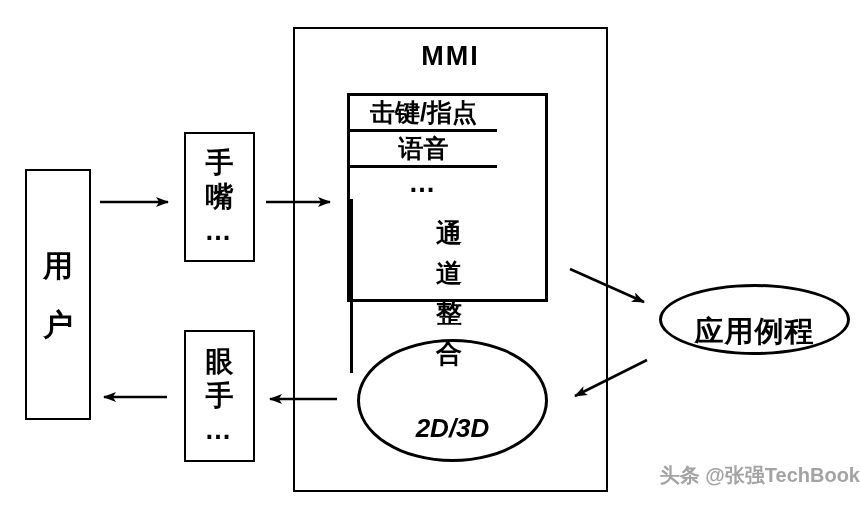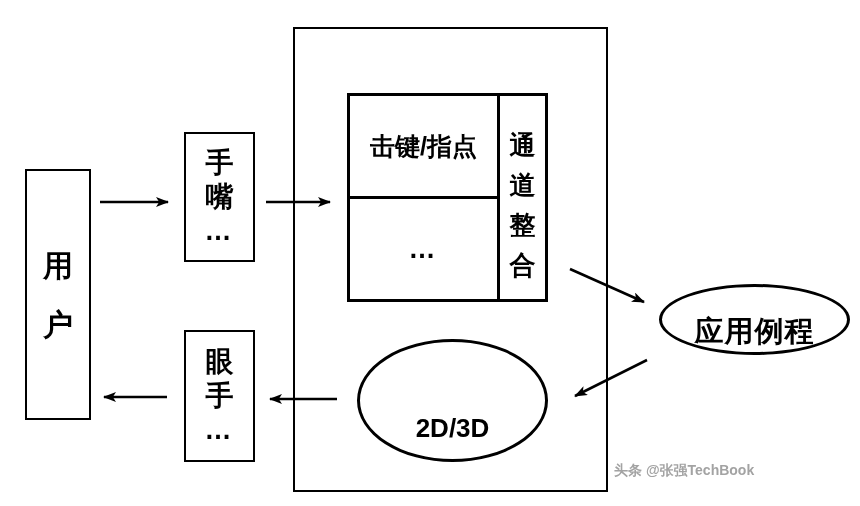--- a/index.html
+++ b/index.html
@@ -7,31 +7,31 @@
   #canvas{position:relative;width:860px;height:506px;background:#fff;overflow:hidden;}
   .abs{position:absolute;box-sizing:border-box;}
   .arrows{position:absolute;left:0;top:0;pointer-events:none;}
   .box{border:2.5px solid #000;display:flex;flex-direction:column;align-items:center;justify-content:center;font-weight:700;text-align:center;}
   .user-box{left:25px;top:169px;width:66px;height:251px;font-size:30px;line-height:59px;}
   .side-box{width:71px;font-size:28px;line-height:34px;}
   .hand-mouth{left:184px;top:132px;height:130px;}
   .eye-hand{left:184px;top:330px;height:132px;}
   .mmi{left:293px;top:27px;width:315px;height:465px;border:2.5px solid #000;}
   .mmi-title{left:293px;top:41px;width:315px;text-align:center;font-size:27px;font-weight:700;letter-spacing:2px;}
-  .table{left:347px;top:93px;width:201px;height:209px;border:3px solid #000;display:flex;flex-direction:row;}
+  .table{left:347px;top:93px;width:201px;height:209px;border:3px solid #000;display:flex;flex-direction:column;}
   .rows-col{width:147px;display:flex;flex-direction:column;}
   .row{flex:1;display:flex;align-items:center;justify-content:center;font-size:25px;font-weight:700;border-top:3px solid #000;white-space:nowrap;}
   .row:first-child{border-top:none;}
   .dots{letter-spacing:3px;font-size:27px;}
   .integration-col{flex:1;border-left:3px solid #000;display:flex;flex-direction:column;align-items:center;justify-content:center;font-size:26px;font-weight:700;line-height:40px;padding-top:14px;}
   .ellipse{border:3px solid #000;border-radius:50%;display:flex;flex-direction:column;align-items:center;justify-content:flex-end;font-weight:700;text-align:center;}
   .app-ellipse{left:659px;top:284px;width:191px;height:71px;font-size:29px;letter-spacing:1px;}
-  .media-ellipse{left:357px;top:339px;width:191px;height:123px;font-size:26px;line-height:49px;}
+  .media-ellipse{left:357px;top:339px;width:191px;height:123px;font-size:26px;line-height:49px;font-style:italic;}
   .media-ellipse .inner{transform:translateY(-6px);}
-  .watermark{left:614px;top:462px;width:246px;font-size:14px;font-weight:700;color:#a3a3a3;text-shadow:1px 1px 0 #ffffff,2px 2px 0 #ffffff;white-space:nowrap;}
+  .watermark{left:614px;top:462px;width:246px;font-size:20px;font-weight:700;color:#a3a3a3;text-shadow:1px 1px 0 #ffffff,2px 2px 0 #ffffff;white-space:nowrap;text-align:right;}
 </style>
 </head>
 <body>
 
 <div id="canvas">
 
   <svg class="arrows" width="860" height="506" viewBox="0 0 860 506">
     <defs>
       <marker id="ah" markerUnits="userSpaceOnUse" markerWidth="16" markerHeight="14" refX="12" refY="5" orient="auto">
         <path d="M0,0 L13,5 L0,10 L3.2,5 Z" fill="#000"></path>
@@ -56,24 +56,26 @@
     <span class="dots">…</span>
   </div>
 
   <div class="abs box side-box eye-hand">
     <span>眼</span>
     <span>手</span>
     <span class="dots">…</span>
   </div>
 
   <div class="abs mmi"></div>
+  <div class="abs mmi-title">MMI</div>
 
   <div class="abs table">
     <div class="rows-col">
       <div class="row">击键/指点</div>
+      <div class="row">语音</div>
       <div class="row dots">…</div>
     </div>
     <div class="integration-col">
       <span>通</span>
       <span>道</span>
       <span>整</span>
       <span>合</span>
     </div>
   </div>
 

